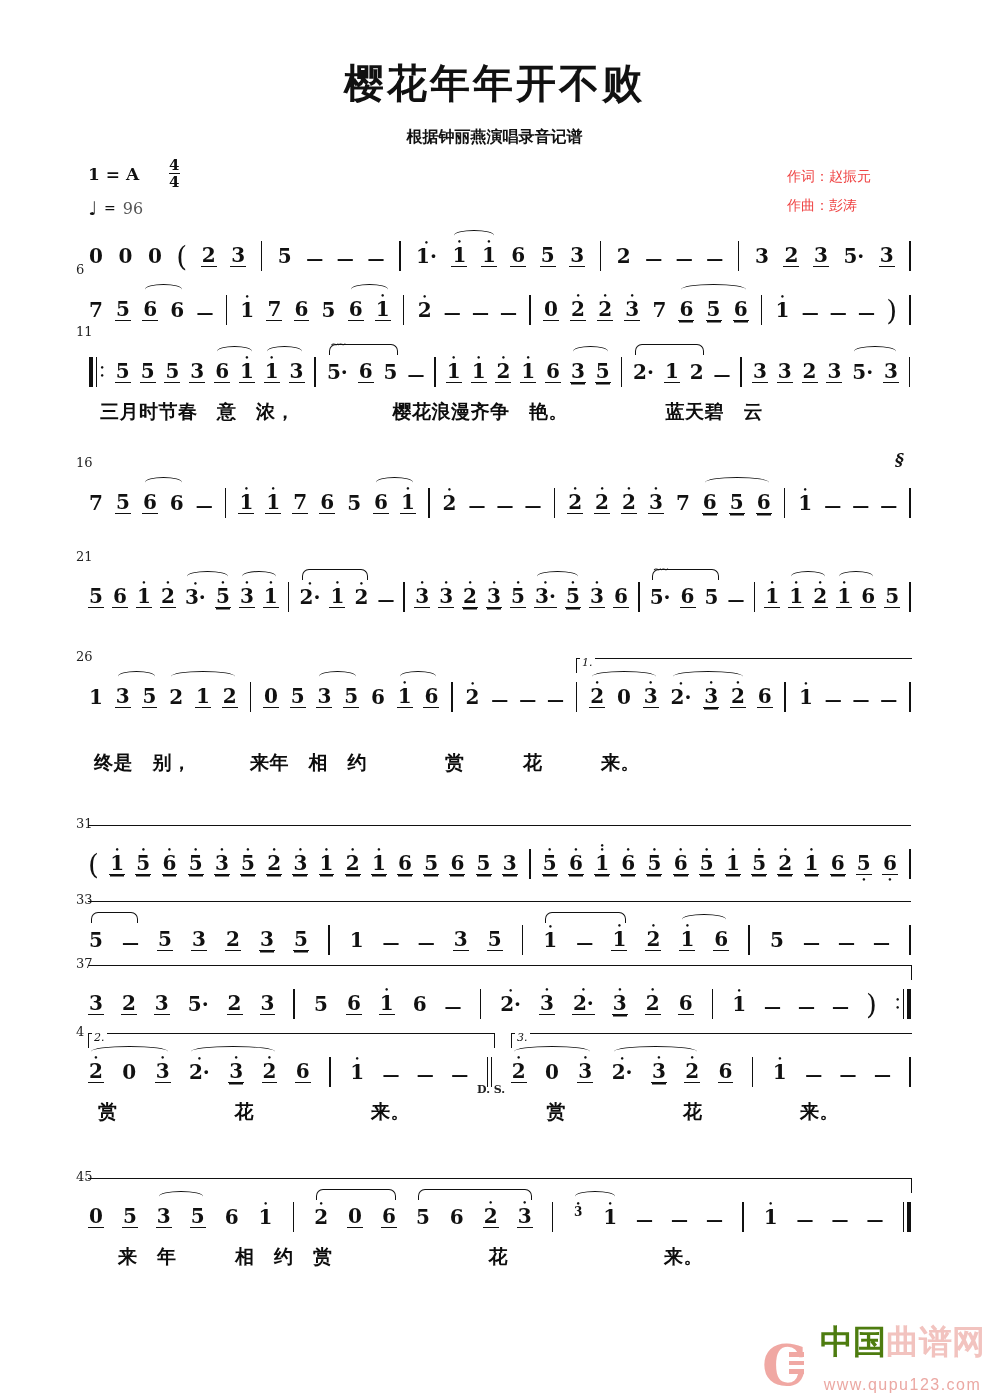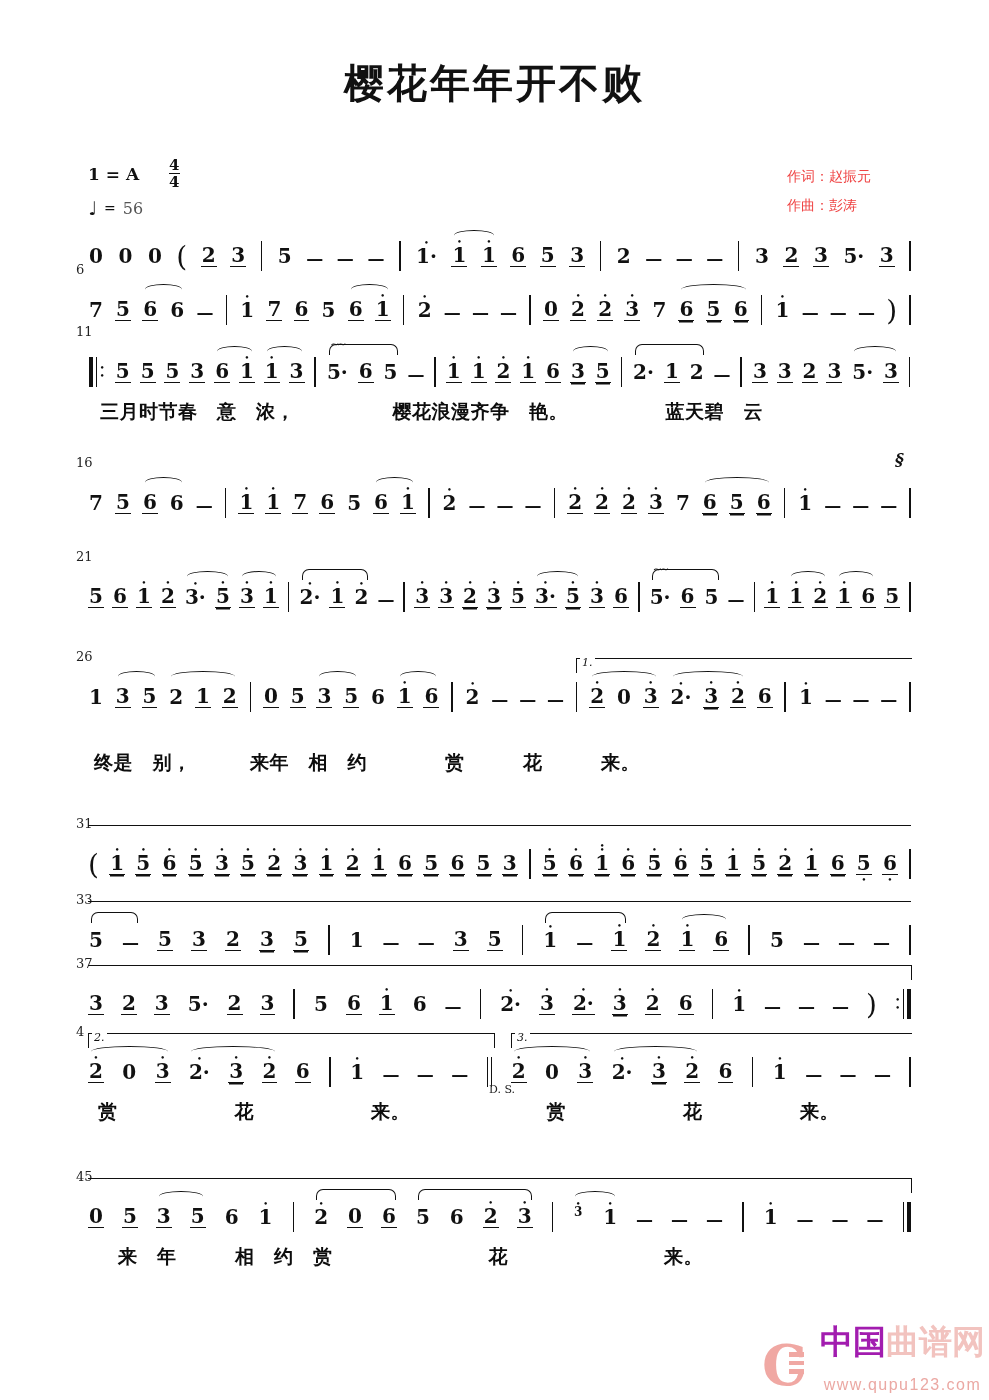--- a/index.html
+++ b/index.html
@@ -76,41 +76,42 @@
   .lyrics{font:bold 19px "Liberation Sans",sans-serif;color:#0d0d0d;margin-top:9px;
           white-space:pre;letter-spacing:.5px;height:26px;}
   
   .watermark{position:absolute;right:4px;bottom:6px;display:flex;align-items:flex-end;}
   .wm-logo{position:relative;width:56px;height:58px;}
   .wm-c{font:900 56px "DejaVu Serif",serif;color:#f0a8a3;line-height:58px;}
   .wm-bars{position:absolute;left:27px;top:16px;display:flex;flex-direction:column;gap:4px;}
   .wm-bars i{width:15px;height:4.5px;background:#f0a8a3;display:block;}
   .wm-textcol{display:flex;flex-direction:column;align-items:center;margin-left:2px;}
   .wm-main{font:bold 33px "DejaVu Serif",serif;line-height:36px;white-space:nowrap;}
-  .wm-main .c1{color:#a21caf;font-family:Liberation Serif, serif;}
+  .wm-main .c1{color:#4d7c0f;font-family:Liberation Serif, serif;}
   .wm-main .c2{color:#f2c3bf;}
   .wm-url{font:16px "Liberation Sans",sans-serif;color:#eba8a3;letter-spacing:1.5px;margin-top:16px;}
 </style>
 </head>
 <body>
 
 <div class="header">
   <div class="title">樱花年年开不败</div>
+  <div class="subtitle">根据钟丽燕演唱录音记谱</div>
   <div class="keyblock">
     <div class="keyrow">
       <span>1 = A</span>
       <span class="frac">
         <span class="num">4</span>
         <span class="den">4</span>
       </span>
     </div>
     <div class="temporow">
       <span class="tempo-note">♩</span>
       <span class="tempo-eq">=</span>
-      <span class="tempo-val">56</span>
+      <span class="tempo-val">96</span>
     </div>
   </div>
   <div class="credits">
     <div>作词：赵振元</div>
     <div>作曲：彭涛</div>
   </div>
 </div>
 
 <div class="score">
   <div id="systems">
@@ -1679,21 +1680,21 @@
           <div class="arc" style="left: 3px; width: 77px;"></div>
           <div class="arc" style="left: 103px; width: 84px;"></div>
           <div class="arc" style="left: 426px; width: 76px;"></div>
           <div class="arc" style="left: 526px; width: 83px;"></div>
           <div class="volta c-both" style="left: 0px; width: 405px;">
             <span>2.</span>
           </div>
           <div class="volta c-left" style="left: 423px; width: 400px;">
             <span>3.</span>
           </div>
-          <div class="dstext" style="left: 401px;">D. S.</div>
+          <div class="dstext" style="left: 389px; font-weight: bold;">D. S.</div>
         </div>
         <div class="lyrics">赏　　　　　　花　　　　　　来。　　　　　　　赏　　　　　　花　　　　　来。</div>
       </div>
       <div class="system">
         <div class="mnum">45</div>
         <div class="tokens">
           <div class="note">
             <div class="oct"></div>
             <div class="digit u1">0</div>
             <div class="low"></div>

